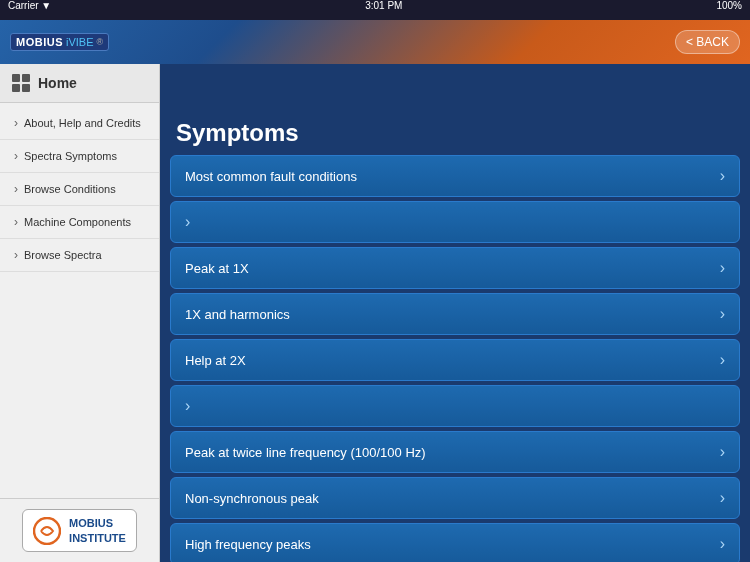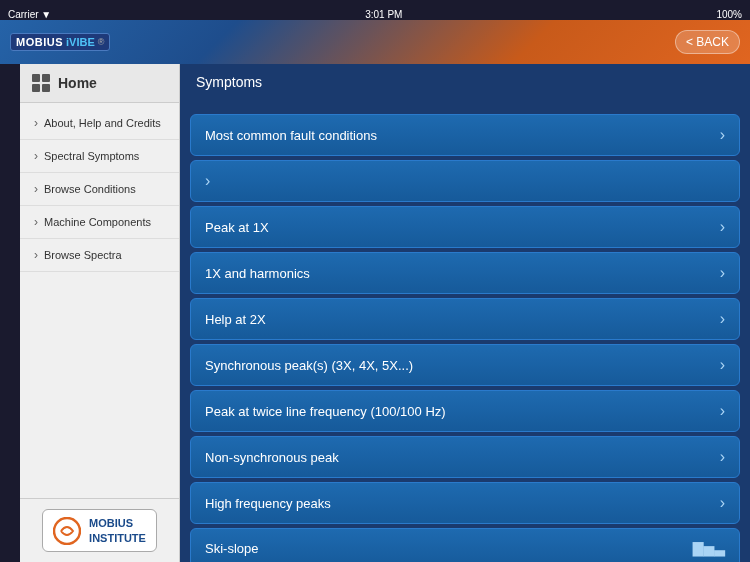--- a/index.html
+++ b/index.html
@@ -11,21 +11,21 @@
       flex-direction: column;
       overflow: hidden;
       background: #1a1a2e;
     }
 
     
     .status-bar {
       height: 20px;
       background: #1a1a2e;
       display: flex;
-      align-items: flex-end;
+      align-items: flex-start;
       justify-content: space-between;
       padding: 0 8px;
       font-size: 10px;
       color: #fff;
       flex-shrink: 0;
     }
 
     
     .top-header {
       height: 44px;
@@ -52,21 +52,21 @@
     }
     .logo-mobius-text {
       color: #fff;
       font-size: 11px;
       font-weight: 700;
       letter-spacing: 0.5px;
     }
     .logo-ivibe-text {
       color: #4fc3f7;
       font-size: 11px;
-      font-weight: 700;
+      font-weight: 400;
     }
     .logo-xl {
       color: #aaa;
       font-size: 9px;
       vertical-align: super;
     }
     .back-button {
       background: rgba(255,255,255,0.2);
       border: 1px solid rgba(255,255,255,0.4);
       border-radius: 12px;
@@ -77,21 +77,20 @@
       display: flex;
       align-items: center;
       gap: 4px;
     }
 
     
     .main-content {
       display: flex;
       flex: 1;
       overflow: hidden;
-      padding-left: 20px;
     }
 
     
     .sidebar {
       width: 160px;
       background: #f0f0f0;
       border-right: 1px solid #ccc;
       display: flex;
       flex-direction: column;
       flex-shrink: 0;
@@ -170,33 +169,33 @@
     
     .right-panel {
       flex: 1;
       background: #1a3a6e;
       display: flex;
       flex-direction: column;
       overflow: hidden;
     }
     .panel-title {
       padding: 10px 16px 8px;
-      font-size: 14px;
-      font-weight: 400;
-      color: #fff;
-      flex-shrink: 0;
+      font-size: 24px;
+      font-weight: 700;
+      color: #fff;
+      flex-shrink: 0;
+      margin-top: 45px;
     }
     .symptoms-list {
       flex: 1;
       overflow-y: auto;
       padding: 0 10px 10px;
       display: flex;
       flex-direction: column;
       gap: 4px;
-      margin-top: 16px;
     }
     .symptom-item {
       background: linear-gradient(180deg, #1e6ab0 0%, #165a9a 100%);
       border: 1px solid #2a7acc;
       border-radius: 6px;
       padding: 11px 14px;
       display: flex;
       align-items: center;
       justify-content: space-between;
       cursor: pointer;
@@ -248,21 +247,21 @@
       </div>
       <span class="sidebar-home-label">Home</span>
     </div>
     <nav class="sidebar-nav">
       <div class="sidebar-item">
         <span class="sidebar-chevron">›</span>
         <span class="sidebar-item-label">About, Help and Credits</span>
       </div>
       <div class="sidebar-item">
         <span class="sidebar-chevron">›</span>
-        <span class="sidebar-item-label">Spectral Symptoms</span>
+        <span class="sidebar-item-label">Spectra Symptoms</span>
       </div>
       <div class="sidebar-item">
         <span class="sidebar-chevron">›</span>
         <span class="sidebar-item-label">Browse Conditions</span>
       </div>
       <div class="sidebar-item">
         <span class="sidebar-chevron">›</span>
         <span class="sidebar-item-label">Machine Components</span>
       </div>
       <div class="sidebar-item">
@@ -301,21 +300,20 @@
         </div>
         <div class="symptom-item">
           <span class="symptom-label">1X and harmonics</span>
           <span class="symptom-chevron">›</span>
         </div>
         <div class="symptom-item">
           <span class="symptom-label">Help at 2X</span>
           <span class="symptom-chevron">›</span>
         </div>
         <div class="symptom-item">
-          <span class="symptom-label">Synchronous peak(s) (3X, 4X, 5X...)</span>
           <span class="symptom-chevron">›</span>
         </div>
         <div class="symptom-item">
           <span class="symptom-label">Peak at twice line frequency (100/100 Hz)</span>
           <span class="symptom-chevron">›</span>
         </div>
         <div class="symptom-item">
           <span class="symptom-label">Non-synchronous peak</span>
           <span class="symptom-chevron">›</span>
         </div>

